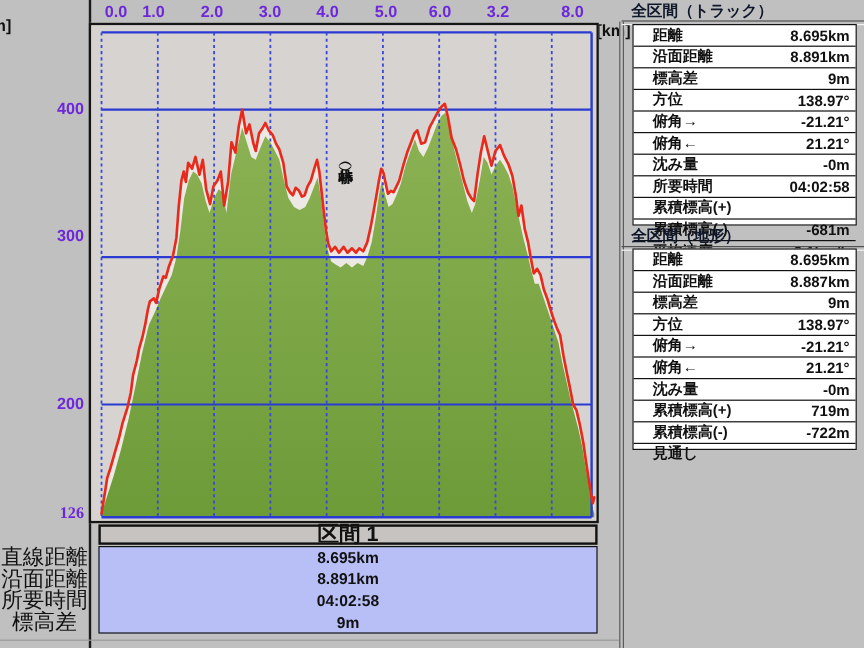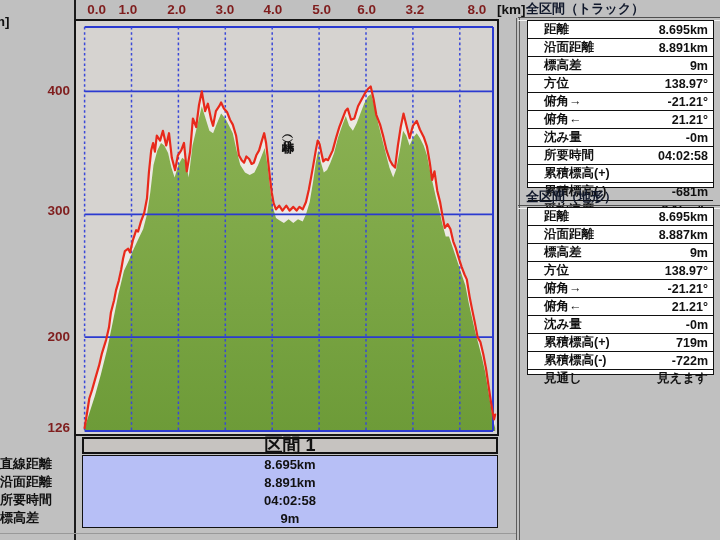--- a/index.html
+++ b/index.html
@@ -3,44 +3,44 @@
 <meta charset="utf-8">
 <style>
   html,body{margin:0;padding:0;}
   body{
     width:720px;height:540px;position:relative;overflow:hidden;
     background:#c0c0c0;
     font-family:"Liberation Sans","DejaVu Sans",sans-serif;
     -webkit-font-smoothing:none;
   }
   .abs{position:absolute;}
-  .blue-txt{color:#7f1d1d;font-weight:bold;font-size:13.5px;}
+  .blue-txt{color:#6d28d9;font-weight:bold;font-size:13.5px;}
   .blk-txt{color:#111;font-weight:bold;font-size:13.5px;}
   #graph-left-line{left:74px;top:0;width:2px;height:540px;background:#1b1b1b;}
   #chart-frame{left:74px;top:19px;width:425px;height:417px;border:2px solid #151515;box-sizing:border-box;background:#d6d3d0;}
   #chart-svg{left:76px;top:21px;width:421px;height:413px;}
   #annotation{
     left:280px;top:131px;width:16px;height:66px;
     writing-mode:vertical-rl;color:#111;font-size:12px;font-weight:bold;line-height:16px;
   }
   .x-tick{top:2px;width:34px;text-align:center;}
   .y-tick{left:24px;width:46px;text-align:right;}
-  #km-unit{left:497px;top:2px;}
+  #km-unit{left:497px;top:18px;}
   #m-unit{left:-7px;top:14px;}
   #section-bar{
     left:82px;top:437px;width:416px;height:17px;border:2px solid #111;box-sizing:border-box;
     background:#c6c3c0;text-align:center;font-size:18px;font-weight:bold;color:#111;line-height:13px;
   }
   #section-values{
     left:82px;top:455px;width:416px;height:73px;border:1px solid #111;box-sizing:border-box;
     background:#b7bff6;
   }
   #section-values .srow{height:18px;line-height:18px;text-align:center;font-size:13px;font-weight:bold;color:#111;}
   #section-labels{left:0;top:455px;width:74px;}
-  #section-labels .slab{height:18px;line-height:18px;text-align:left;font-size:13px;font-weight:bold;color:#111;}
+  #section-labels .slab{height:18px;line-height:18px;text-align:center;font-size:18px;font-weight:normal;color:#111;}
   #bottom-edge{left:0;top:533px;width:516px;height:1px;background:#999;}
   #pane-divider{left:516px;top:18px;width:4px;height:522px;
     border-left:1px solid #5c5c5c;border-right:1px solid #5c5c5c;background:#c0c0c0;box-sizing:border-box;}
   .panel-header{left:520px;width:198px;height:16px;padding-left:6px;font-size:13px;font-weight:bold;color:#0f172a;line-height:16px;box-sizing:border-box;}
   .panel-underline{left:518px;width:202px;height:2px;border-top:1px solid #505050;border-bottom:1px solid #f2f2f2;box-sizing:content-box;}
   .panel-table{
     left:527px;width:187px;height:168px;border:1px solid #111;box-sizing:border-box;
     background:#fff;display:flex;flex-direction:column;
   }
   .panel-row{flex:1;display:flex;align-items:center;font-size:12.5px;font-weight:bold;color:#111;border-top:1px solid #111;}
@@ -60,23 +60,23 @@
       <span class="abs blue-txt x-tick" style="left: 159.7px;">2.0</span>
       <span class="abs blue-txt x-tick" style="left: 208px;">3.0</span>
       <span class="abs blue-txt x-tick" style="left: 256px;">4.0</span>
       <span class="abs blue-txt x-tick" style="left: 304.7px;">5.0</span>
       <span class="abs blue-txt x-tick" style="left: 349.7px; text-align: center;">6.0</span>
       <span class="abs blue-txt x-tick" style="left: 398px;">3.2</span>
       <span class="abs blue-txt x-tick" style="left: 460px;">8.0</span>
     </div>
   <div id="y-ticks">
       <span class="abs blue-txt y-tick" style="top: 82.9458px;">400</span>
-      <span class="abs blue-txt y-tick" style="top: 203px; text-align: right;">300</span>
+      <span class="abs blue-txt y-tick" style="top: 189px; text-align: right;">300</span>
       <span class="abs blue-txt y-tick" style="top: 328.606px;">200</span>
-      <span class="abs blue-txt y-tick" style="top: 419.5px;">126</span>
+      <span class="abs blue-txt y-tick" style="top: 419.5px; font-family: Liberation Serif, serif;">126</span>
     </div>
 
   <div class="abs" id="graph-left-line"></div>
   <div class="abs" id="chart-frame"></div>
   <svg class="abs" id="chart-svg" viewBox="0 0 421 413">
       <defs>
         <linearGradient id="tg" x1="0" y1="0" x2="0" y2="1">
           <stop offset="0" stop-color="#8cb254"></stop>
           <stop offset="1" stop-color="#6d9b38"></stop>
         </linearGradient>
@@ -202,16 +202,15 @@
       <div class="panel-row">
         <span class="lab">累積標高(+)</span>
         <span class="val">719m</span>
       </div>
       <div class="panel-row">
         <span class="lab">累積標高(-)</span>
         <span class="val">-722m</span>
       </div>
       <div class="panel-row">
         <span class="lab">見通し</span>
-        <span class="val">見えます</span>
       </div>
     </div>
   </div>
 
 </body></html>

